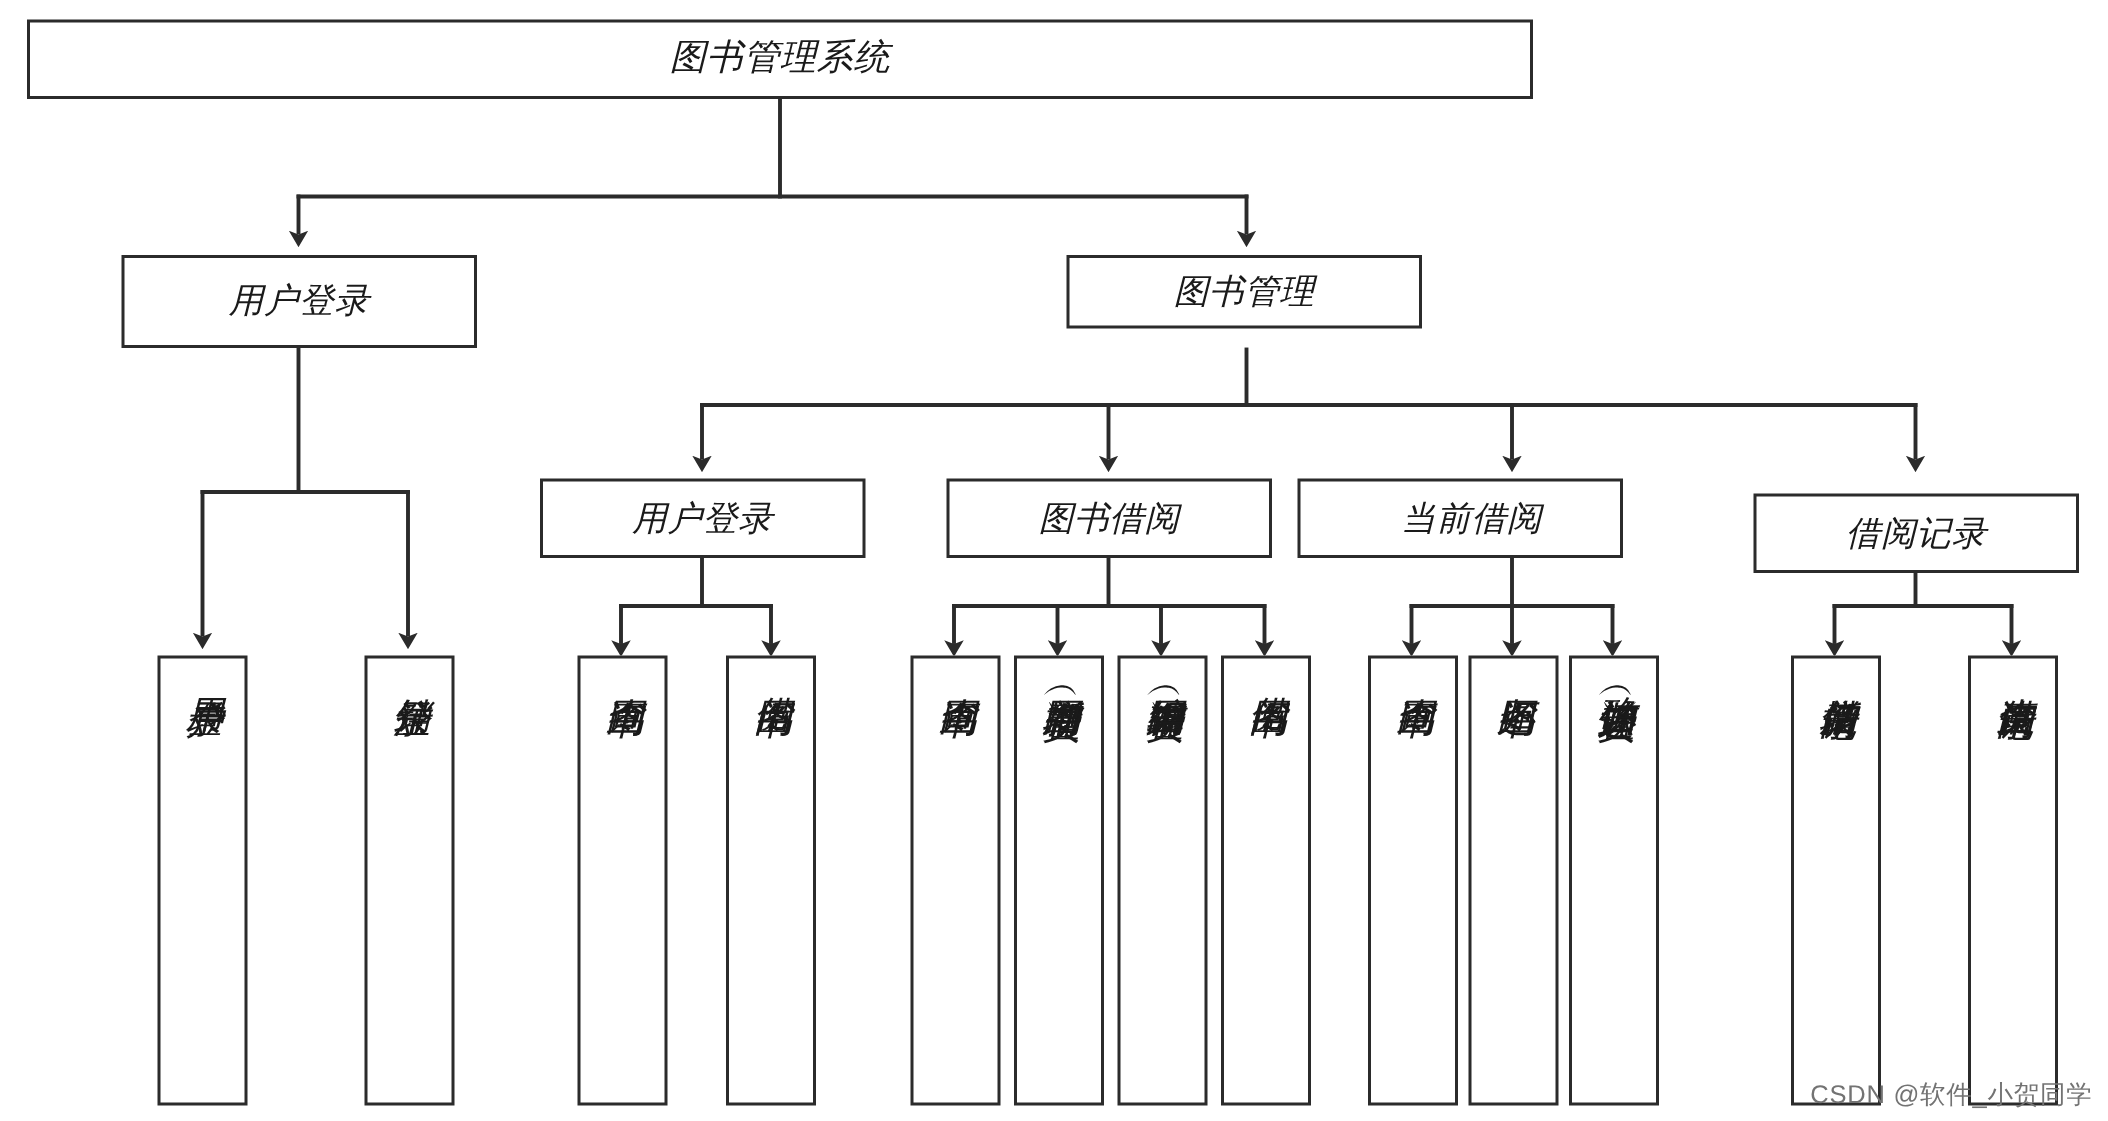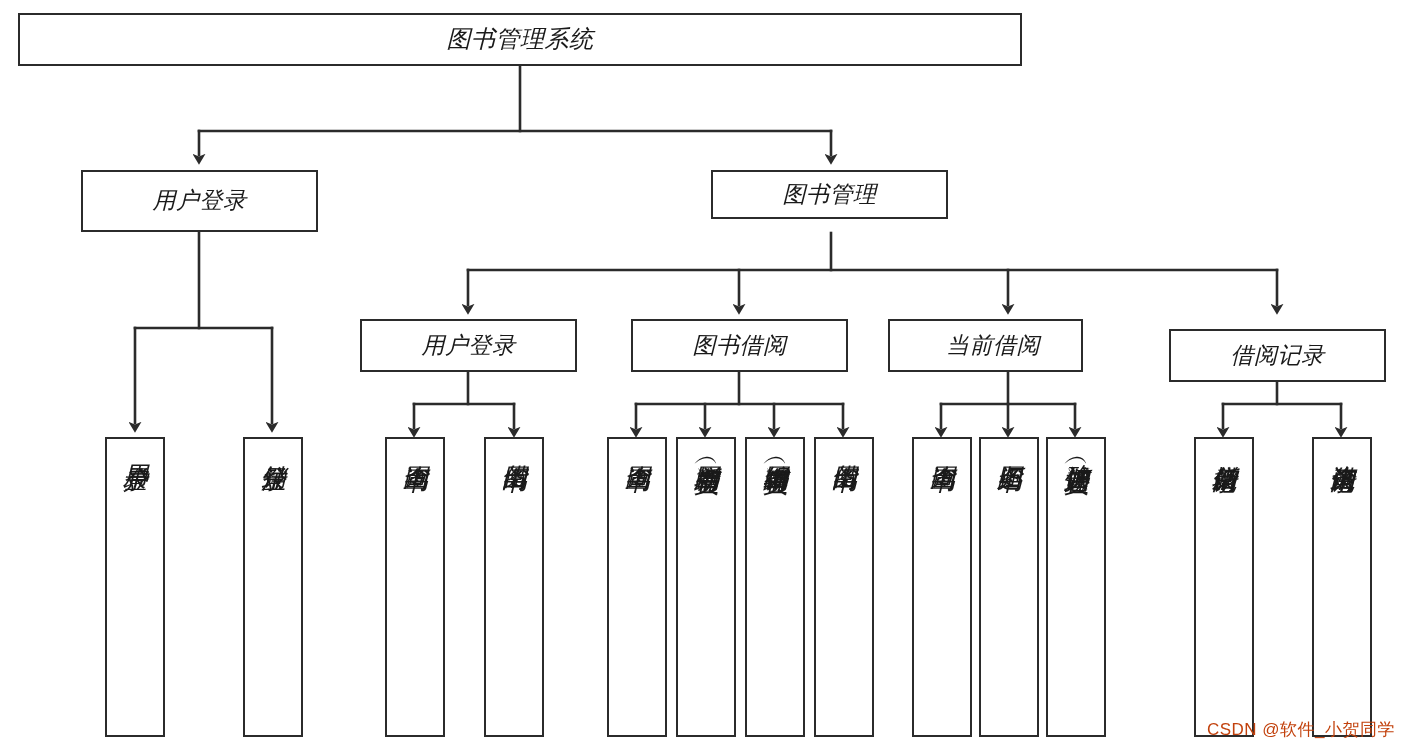--- a/index.html
+++ b/index.html
@@ -62,21 +62,21 @@
     font-size: 25px;
     line-height: 1.02;
     letter-spacing: 1px;
     white-space: nowrap;
   }
   #watermark {
     position: absolute;
     right: 10px;
     bottom: 6px;
     font-size: 17px;
-    color: #c2410c;
+    color: #737373;
     letter-spacing: 0.5px;
     white-space: nowrap;
     font-family: "Liberation Sans", "DejaVu Sans", sans-serif;
   }
 </style>
 </head>
 <body>
 
 <div id="canvas">
 
@@ -140,21 +140,21 @@
   <div class="node horiz" style="left:711px; top:170px; width:237px; height:49px;">
     <span class="node-label">图书管理</span>
   </div>
 
   <div class="node horiz" style="left:360px; top:319px; width:217px; height:53px;">
     <span class="node-label">用户登录</span>
   </div>
   <div class="node horiz" style="left:631px; top:319px; width:217px; height:53px;">
     <span class="node-label">图书借阅</span>
   </div>
-  <div class="node horiz" style="left:888px; top:319px; width:195px; height:53px;padding-left:15px;">
+  <div class="node horiz" style="left:865px; top:319px; width:217px; height:53px;padding-left:15px;">
     <span class="node-label">当前借阅</span>
   </div>
   <div class="node horiz" style="left:1169px; top:329px; width:217px; height:53px;">
     <span class="node-label">借阅记录</span>
   </div>
 
   <div class="node vert" style="left:105px; top:437px; width:60px; height:300px;">
     <span class="node-label">用户登录</span>
   </div>
   <div class="node vert" style="left:243px; top:437px; width:60px; height:300px;">

